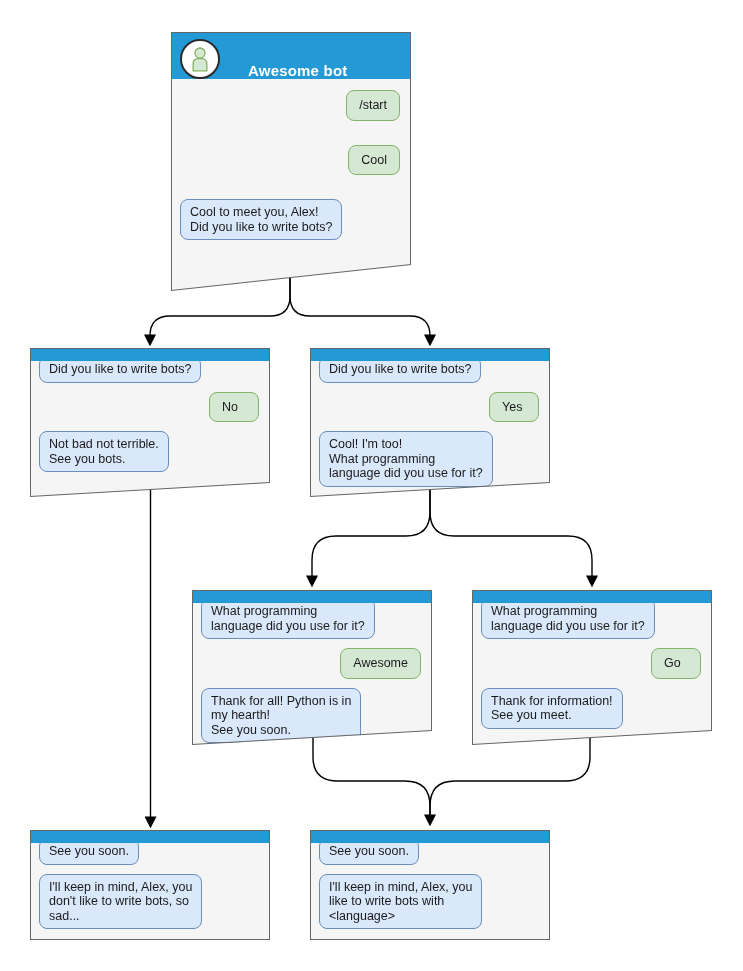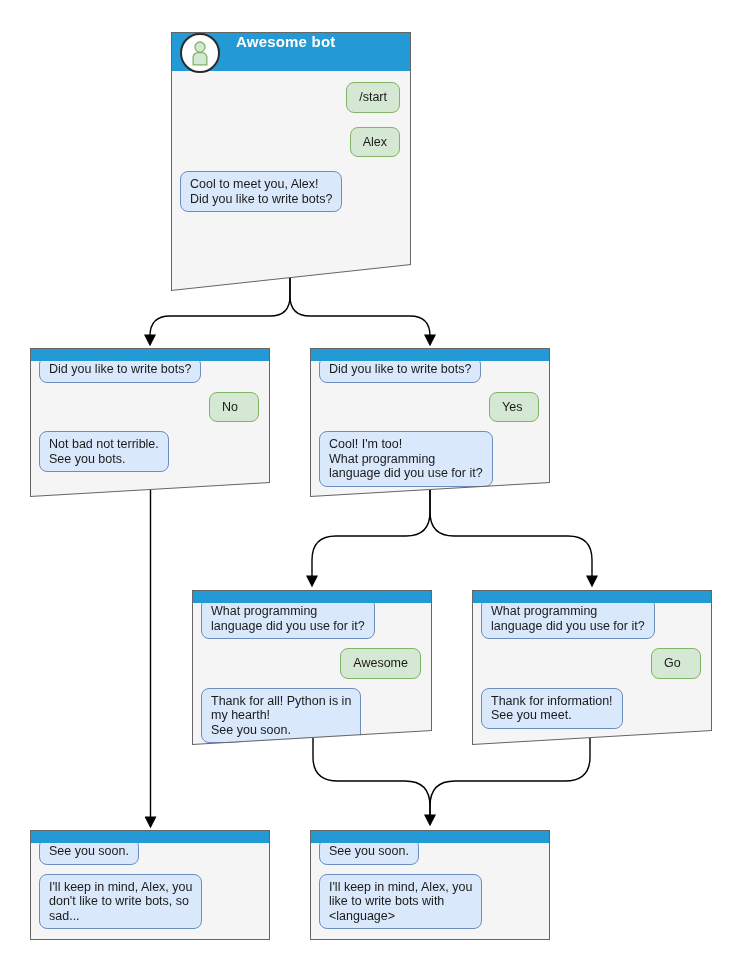--- a/index.html
+++ b/index.html
@@ -10,36 +10,36 @@
   .window {
     position:absolute; background:#f5f5f5;
     border:1px solid #666666; box-sizing:border-box; z-index:1;
   }
   .window.slant26 { border-bottom:none; clip-path: polygon(0 0, 100% 0, 100% calc(100% - 26px), 0 100%); }
   .window.slant14 { border-bottom:none; clip-path: polygon(0 0, 100% 0, 100% calc(100% - 14px), 0 100%); }
   .titlebar {
     position:relative; z-index:3; background:#2399d6; height:12px; width:100%;
   }
   .titlebar.big {
-    height:38px; display:flex; align-items:flex-start;
+    height:46px; display:flex; align-items:flex-end;gap:12px;
   }
   .avatar {
     width:36px; height:36px; border-radius:50%; background:#ffffff;
     border:2px solid #2b2b2b; margin-left:8px; flex:0 0 auto;
     display:flex; align-items:center; justify-content:center;
   }
   .window-title {
     color:#ffffff; font-weight:bold; font-size:15px; margin-left:16px;
     letter-spacing:0.2px;
   }
   .msgs {
     position:relative; z-index:1; display:flex; flex-direction:column;
     gap:9px; padding:0 10px 0 8px;
   }
-  .msgs.main-body { padding-top:11px; gap:14px; }
+  .msgs.main-body { padding-top:11px; gap:24px; }
   .msgs.tuck > .bubble:first-child { margin-top:-5px; }
   .bubble {
     width:fit-content; max-width:205px; box-sizing:border-box;
     border-radius:8px; padding:5px 9px; font-size:12.5px; line-height:14.5px;
     color:#1a1a1a; white-space:pre-line;
   }
   .bubble.bot {
     background:#dae8fc; border:1px solid #6c8ebf; align-self:flex-start;
   }
   .bubble.user {
@@ -62,21 +62,21 @@
       <div class="avatar">
         <svg width="22" height="26" viewBox="0 0 24 28">
           <circle cx="12" cy="7.5" r="5.5" fill="#d5e8d4" stroke="#82b366" stroke-width="1.4"></circle>
           <path d="M4.5 27 L4.5 20 Q4.5 13.5 10 13.5 L14 13.5 Q19.5 13.5 19.5 20 L19.5 27 Z" fill="#d5e8d4" stroke="#82b366" stroke-width="1.4"></path>
         </svg>
       </div>
       <span class="window-title">Awesome bot</span>
     </div>
     <div class="msgs main-body">
       <div class="bubble user">/start</div>
-      <div class="bubble user">Alex</div>
+      <div class="bubble user">Cool</div>
       <div class="bubble bot">Cool to meet you, Alex!
 Did you like to write bots?</div>
     </div>
   </div>
 
   <div class="window slant14" style="left:30px; top:348px; width:240px; height:149px;">
     <div class="titlebar"></div>
     <div class="msgs tuck">
       <div class="bubble bot">Did you like to write bots?</div>
       <div class="bubble user">No</div>

